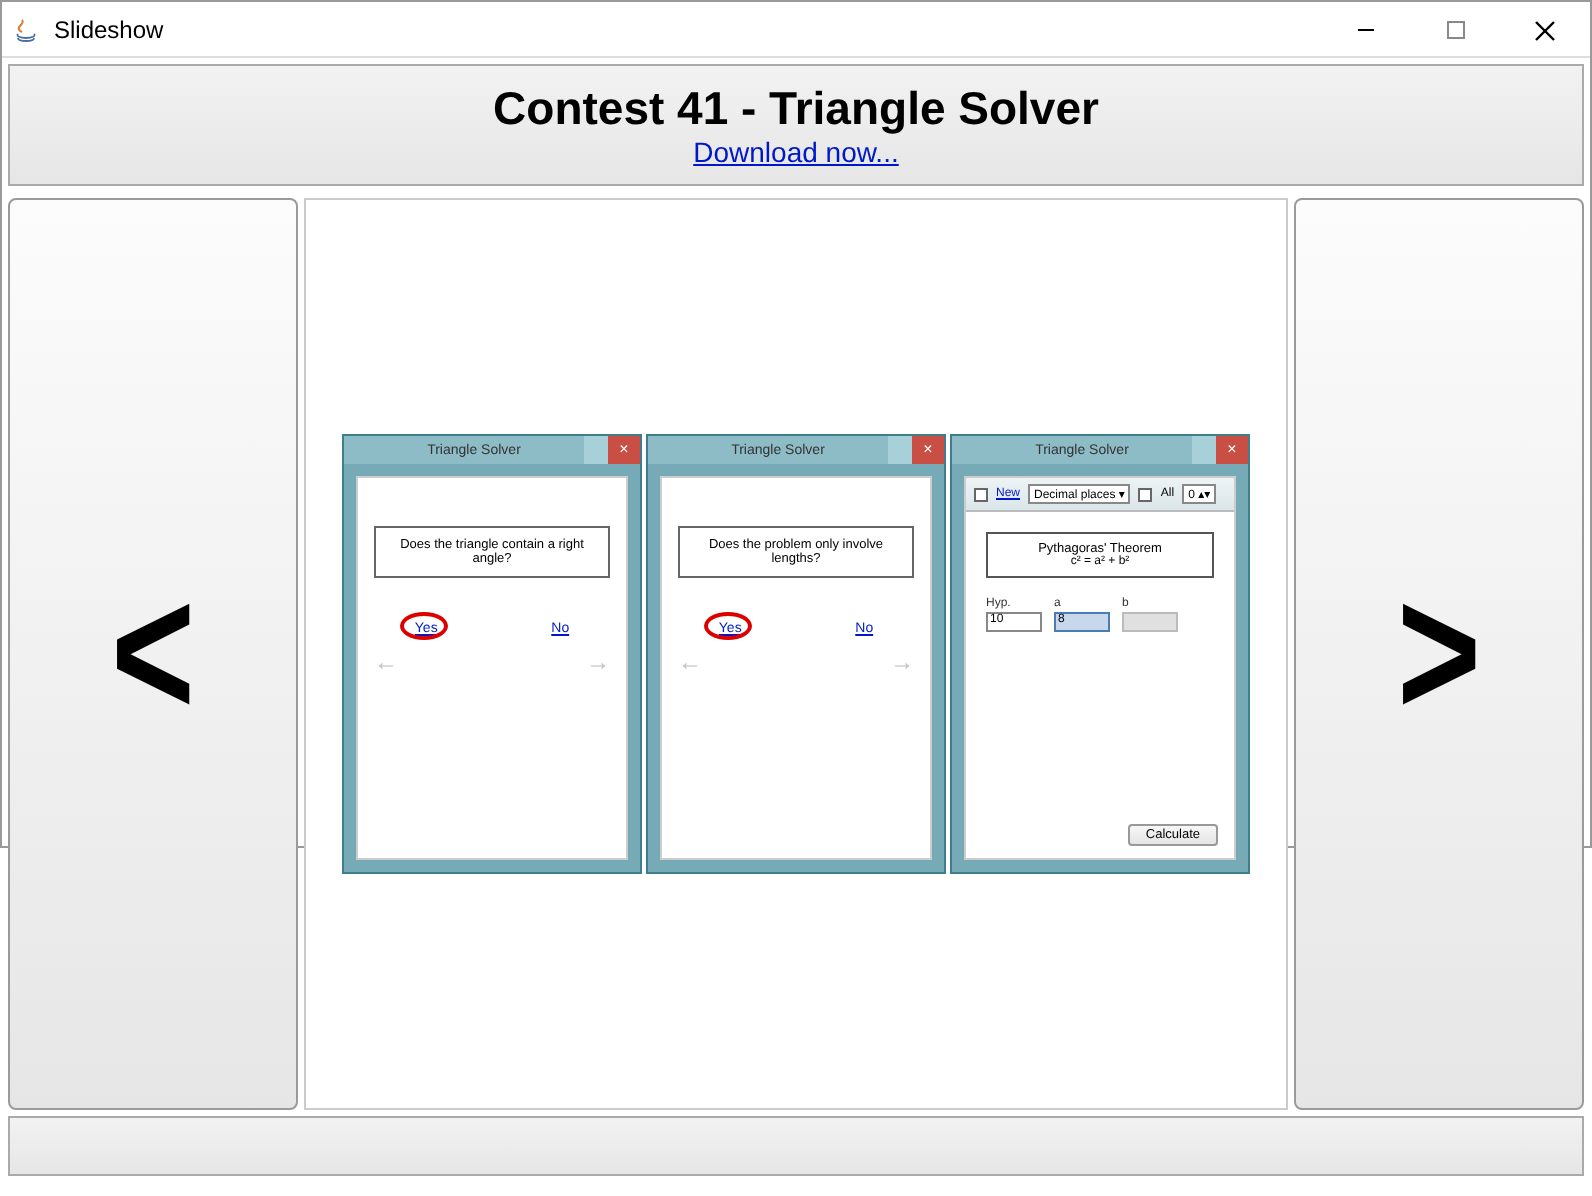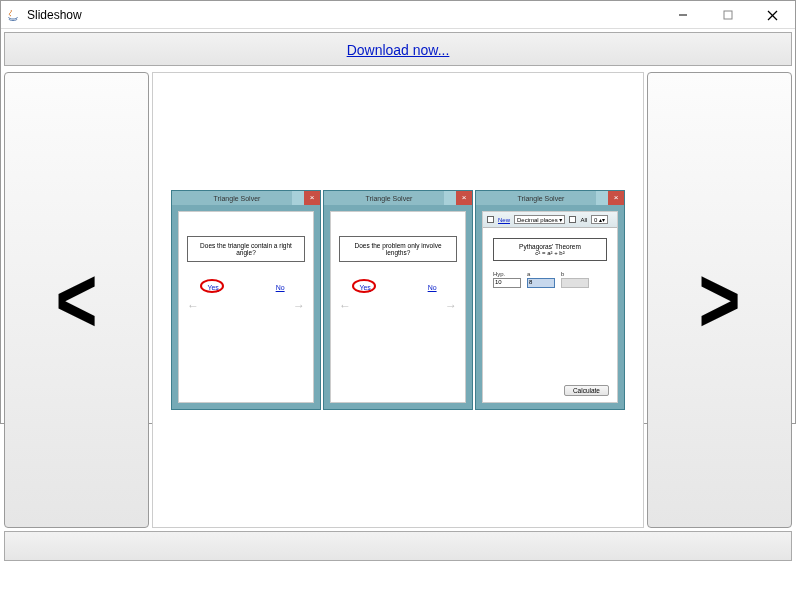--- a/index.html
+++ b/index.html
@@ -86,20 +86,21 @@
       <div class="ctrl close">
         <svg width="11" height="11">
             <line x1="1" y1="1" x2="10" y2="10" stroke="#000" stroke-width="1.2"></line>
             <line x1="10" y1="1" x2="1" y2="10" stroke="#000" stroke-width="1.2"></line>
           </svg>
       </div>
     </div>
   </div>
 
   <div class="header-strip">
+    <h1>Contest 41 - Triangle Solver</h1>
     <a href="#">Download now...</a>
   </div>
 
   <div class="main-area">
     <div class="nav-btn">
       <span class="arrow">&lt;</span>
     </div>
 
     <div class="slide">
       <div class="thumbs">

